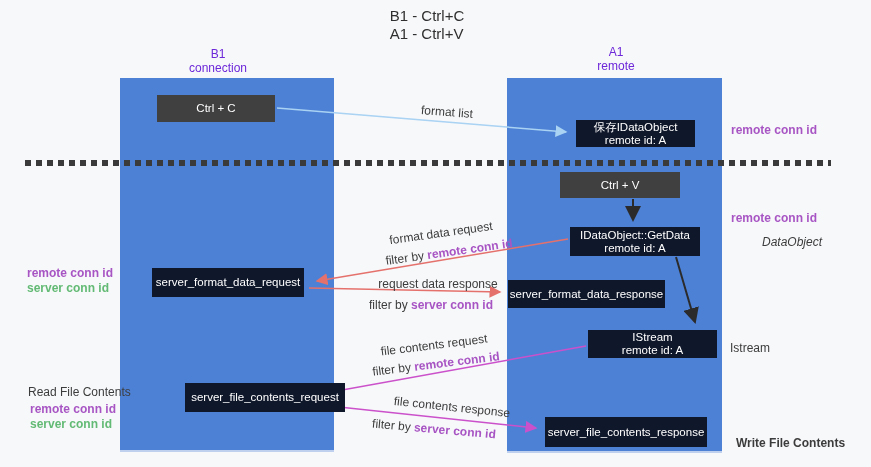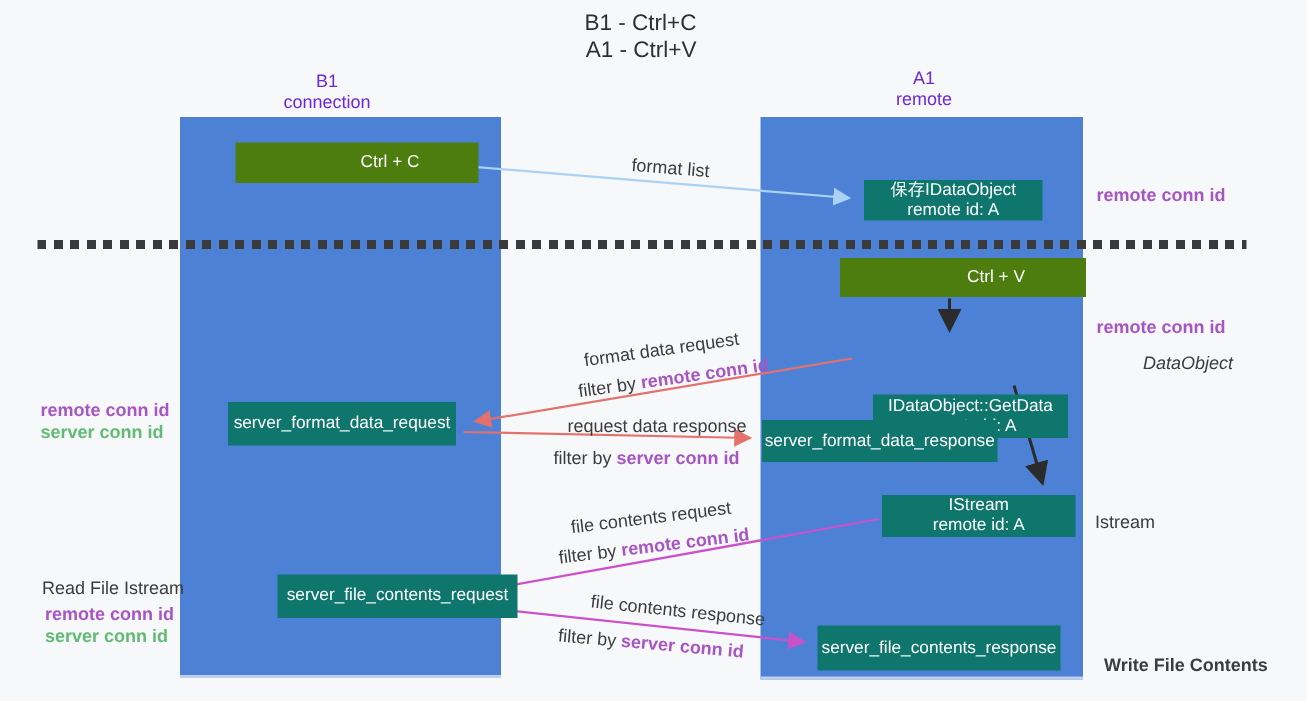--- a/index.html
+++ b/index.html
@@ -8,41 +8,41 @@
     background:#f7f8fa;
   }
   .canvas{
     position:relative;
     width:871px;height:467px;
     background:#f7f8fa;
     overflow:hidden;
   }
   .abs{position:absolute;}
   .title{
-    text-align:right;
+    text-align:left;
     font-size:15px;line-height:18px;color:#2f2f2f;
     transform:translateX(-50%);
     white-space:nowrap;
   }
   .col{
     background:#4d81d6;
     border-bottom:2px solid #bfd0ee;
   }
   .col-header{
     text-align:center;font-size:12px;line-height:14px;color:#6d28d9;
     transform:translateX(-50%);
     white-space:nowrap;
   }
   .node{
     display:flex;flex-direction:column;align-items:center;justify-content:center;
     color:#ffffff;font-size:11.5px;line-height:13px;text-align:center;
     white-space:nowrap;z-index:3;
   }
-  .node.green{background:#4d7c0f;padding-left:44px;}
-  .node.orange{background:#0f766e;}
+  .node.green{background:#404040;}
+  .node.orange{background:#0f172a;}
   .svg-layer{position:absolute;left:0;top:0;z-index:2;pointer-events:none;}
   .dashes{
     height:6px;z-index:3;
     background:repeating-linear-gradient(90deg,#3a3a3a 0 6px,transparent 6px 11px);
   }
   .lbl{
     font-size:12px;line-height:14px;color:#3c3c3c;white-space:nowrap;z-index:3;
   }
   .lbl.center{transform:translate(-50%,-50%);}
   .purple{color:#a855c4;font-weight:bold;}
@@ -102,21 +102,21 @@
 
   <div class="abs node orange" style="left:576px;top:120px;width:119px;height:27px;">
     <div>保存IDataObject</div>
     <div>remote id: A</div>
   </div>
 
   <div class="abs node green" style="left:560px;top:172px;width:120px;height:26px;">
     <div>Ctrl + V</div>
   </div>
 
-  <div class="abs node orange" style="left:582px;top:227px;width:130px;height:29px;margin-top:36px;">
+  <div class="abs node orange" style="left:570px;top:227px;width:130px;height:29px;">
     <div>IDataObject::GetData</div>
     <div>remote id: A</div>
   </div>
 
   <div class="abs node orange" style="left:508px;top:280px;width:157px;height:28px;">
     <div>server_format_data_response</div>
   </div>
 
   <div class="abs node orange" style="left:152px;top:268px;width:152px;height:29px;">
     <div>server_format_data_request</div>
@@ -136,21 +136,21 @@
   </div>
 
   <div class="abs lbl purple" style="left:731px;top:123px;">remote conn id</div>
   <div class="abs lbl purple" style="left:731px;top:211px;">remote conn id</div>
   <div class="abs lbl" style="left:762px;top:235px;font-style:italic;">DataObject</div>
   <div class="abs lbl" style="left:730px;top:341px;">Istream</div>
   <div class="abs lbl" style="left:736px;top:436px;font-weight:bold;">Write File Contents</div>
 
   <div class="abs lbl purple" style="left:27px;top:266px;">remote conn id</div>
   <div class="abs lbl greenlbl" style="left:27px;top:281px;">server conn id</div>
-  <div class="abs lbl" style="left:28px;top:385px;">Read File Istream</div>
+  <div class="abs lbl" style="left:28px;top:385px;">Read File Contents</div>
   <div class="abs lbl purple" style="left:30px;top:402px;">remote conn id</div>
   <div class="abs lbl greenlbl" style="left:30px;top:417px;">server conn id</div>
 
   <div class="abs lbl center" style="left:447px;top:112px;transform:translate(-50%,-50%) rotate(4.5deg);">format list</div>
 
   <div class="abs lbl center" style="left:441px;top:233px;transform:translate(-50%,-50%) rotate(-8deg);">format data request</div>
   <div class="abs lbl center" style="left:449px;top:252px;transform:translate(-50%,-50%) rotate(-8deg);">
     <span>filter by </span><span class="purple">remote conn id</span>
   </div>
 

